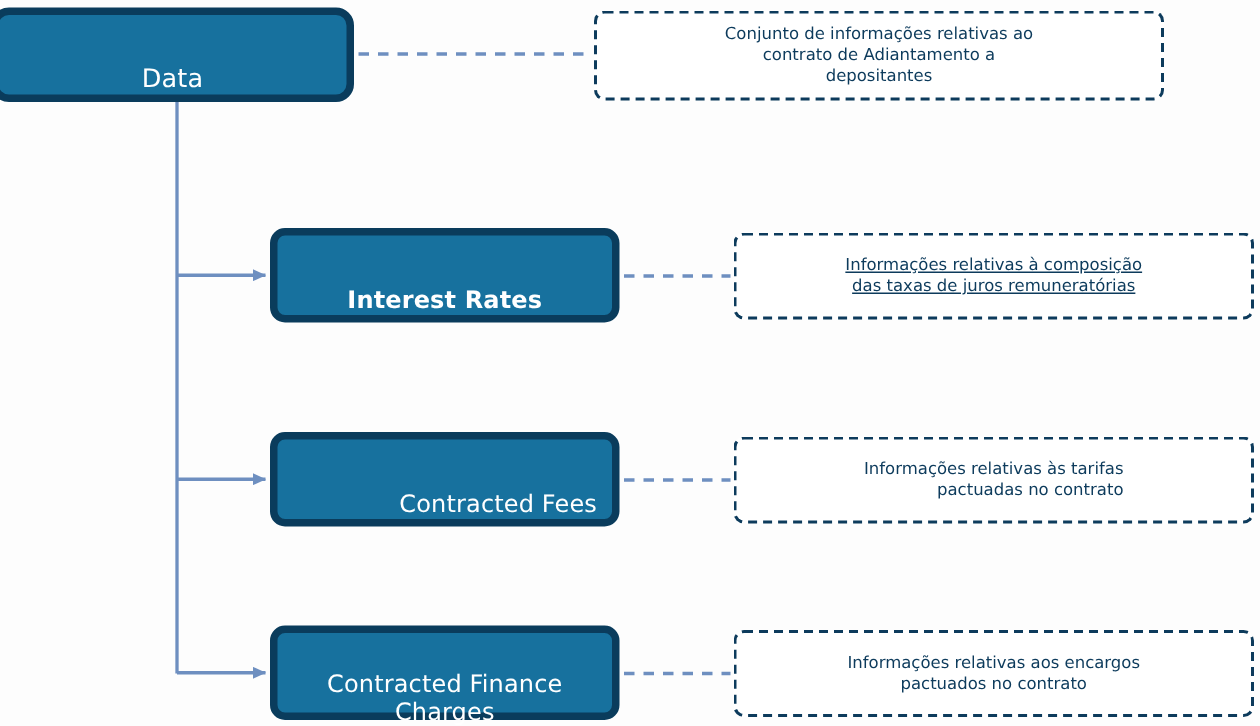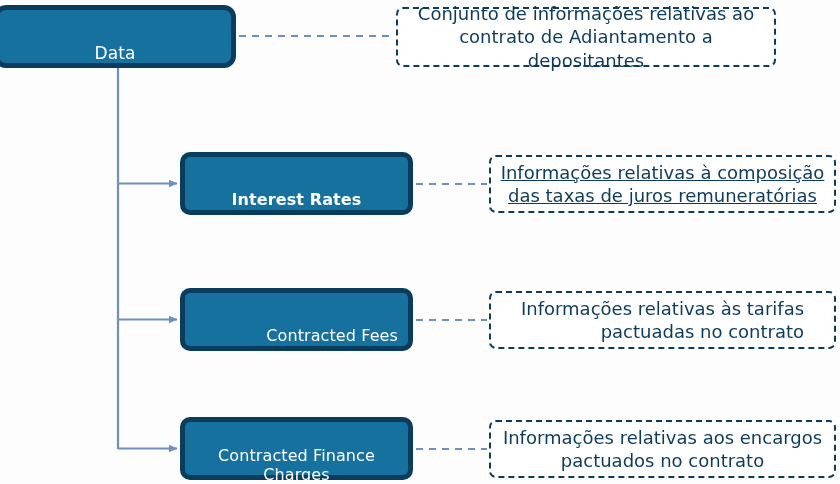--- a/index.html
+++ b/index.html
@@ -48,21 +48,21 @@
   .node.n4{top:417px;}
 
   
   .note{
     position:absolute;
     box-sizing:border-box;
     background:#ffffff;
     border:2px dashed #0d3b5c;
     border-radius:7px;
     color:#0d3b5c;
-    font-size:18px;
+    font-size:11px;
     line-height:1.30;
     display:flex;
     align-items:center;
     justify-content:center;
     text-align:center;
     z-index:3;
   }
   .note .note-label{display:block;padding:0 8px;white-space:pre-line;}
 
   .note.note1{left:396px;top:7px;width:380px;height:60px;}

